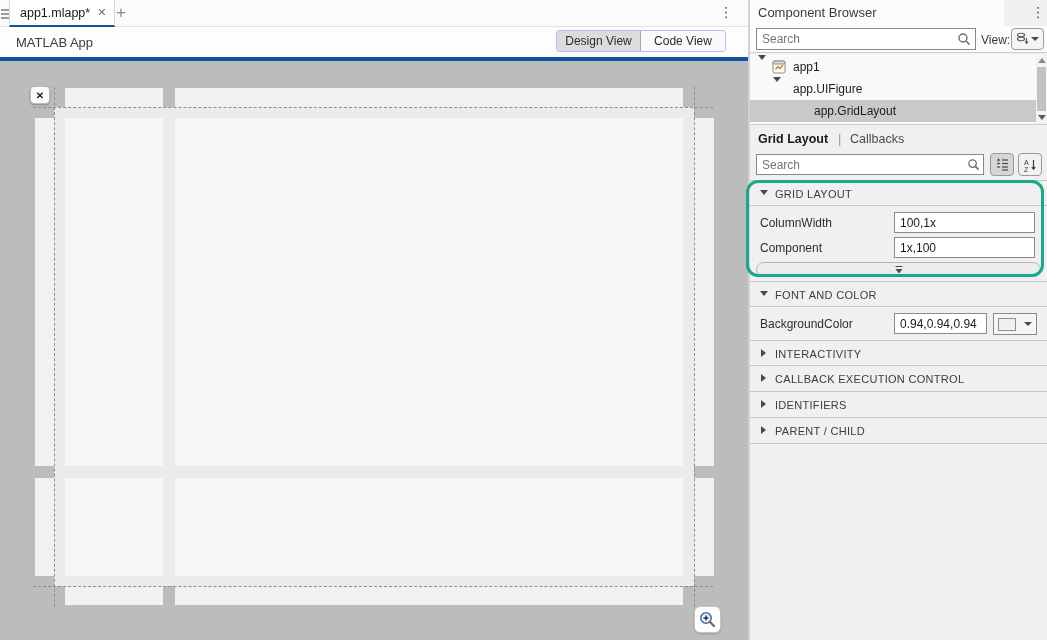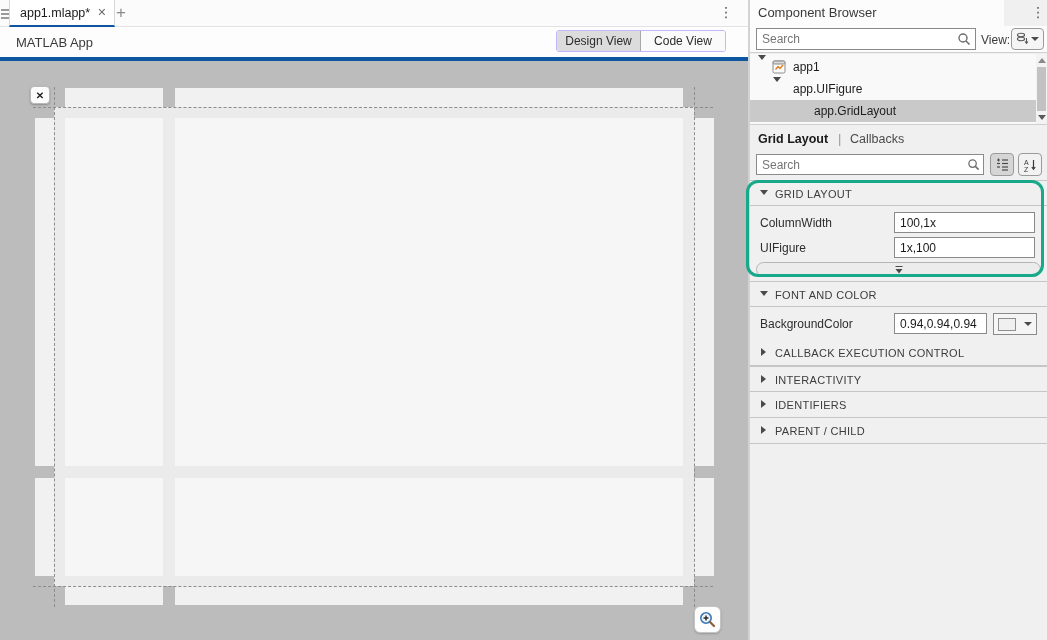--- a/index.html
+++ b/index.html
@@ -265,21 +265,21 @@
       <div class="sec-header first">
         <span class="tri caret-down"></span>
         <span class="sec-title">GRID LAYOUT</span>
       </div>
       <div class="grid-rows">
         <div class="prop-row">
           <span class="plabel">ColumnWidth</span>
           <input class="prop-input" type="text" value="100,1x" style="">
         </div>
         <div class="prop-row">
-          <span class="plabel">UIFigure</span>
+          <span class="plabel">Component</span>
           <input class="prop-input" type="text" value="1x,100" style="">
         </div>
       </div>
       <div class="expander">
         <svg width="11" height="10" viewBox="0 0 11 10">
           <line x1="2" y1="1.5" x2="9" y2="1.5" stroke="#4a4a4a" stroke-width="1.2"></line>
           <path d="M2 4 L9 4 L5.5 8.5 Z" fill="#4a4a4a"></path>
         </svg>
       </div>
 
@@ -289,28 +289,28 @@
       </div>
       <div class="prop-row fc-row">
         <span class="plabel">BackgroundColor</span>
         <input class="prop-input" type="text" value="0.94,0.94,0.94" style="">
         <div class="swatch-btn">
           <span class="swatch"></span>
           <span class="caret-sm"></span>
         </div>
       </div>
 
+      <div class="sec-header" style="border-top:1px solid #c6c6c6;">
+        <span class="tri caret-right r"></span>
+        <span class="sec-title">INTERACTIVITY</span>
+      </div>
       <div class="sec-header">
         <span class="tri caret-right r"></span>
         <span class="sec-title">CALLBACK EXECUTION CONTROL</span>
       </div>
-      <div class="sec-header" style="border-top:1px solid #c6c6c6;">
-        <span class="tri caret-right r"></span>
-        <span class="sec-title">INTERACTIVITY</span>
-      </div>
       <div class="sec-header">
         <span class="tri caret-right r"></span>
         <span class="sec-title">IDENTIFIERS</span>
       </div>
       <div class="sec-header">
         <span class="tri caret-right r"></span>
         <span class="sec-title">PARENT / CHILD</span>
       </div>
     </div>
   </div>

